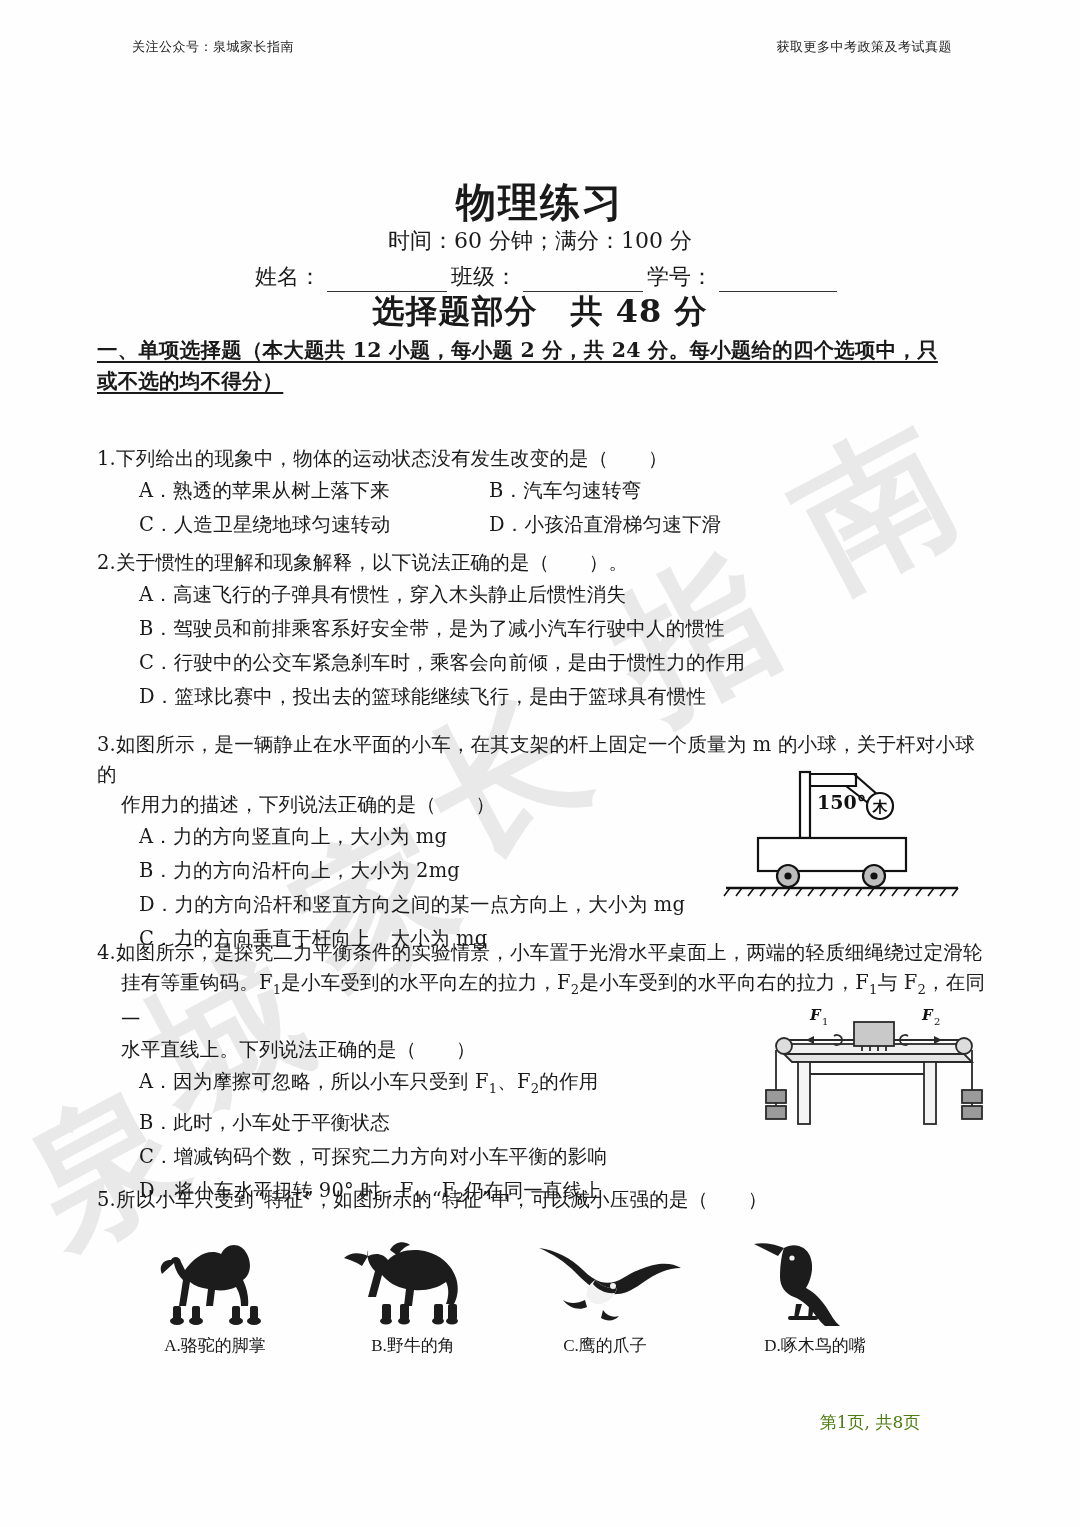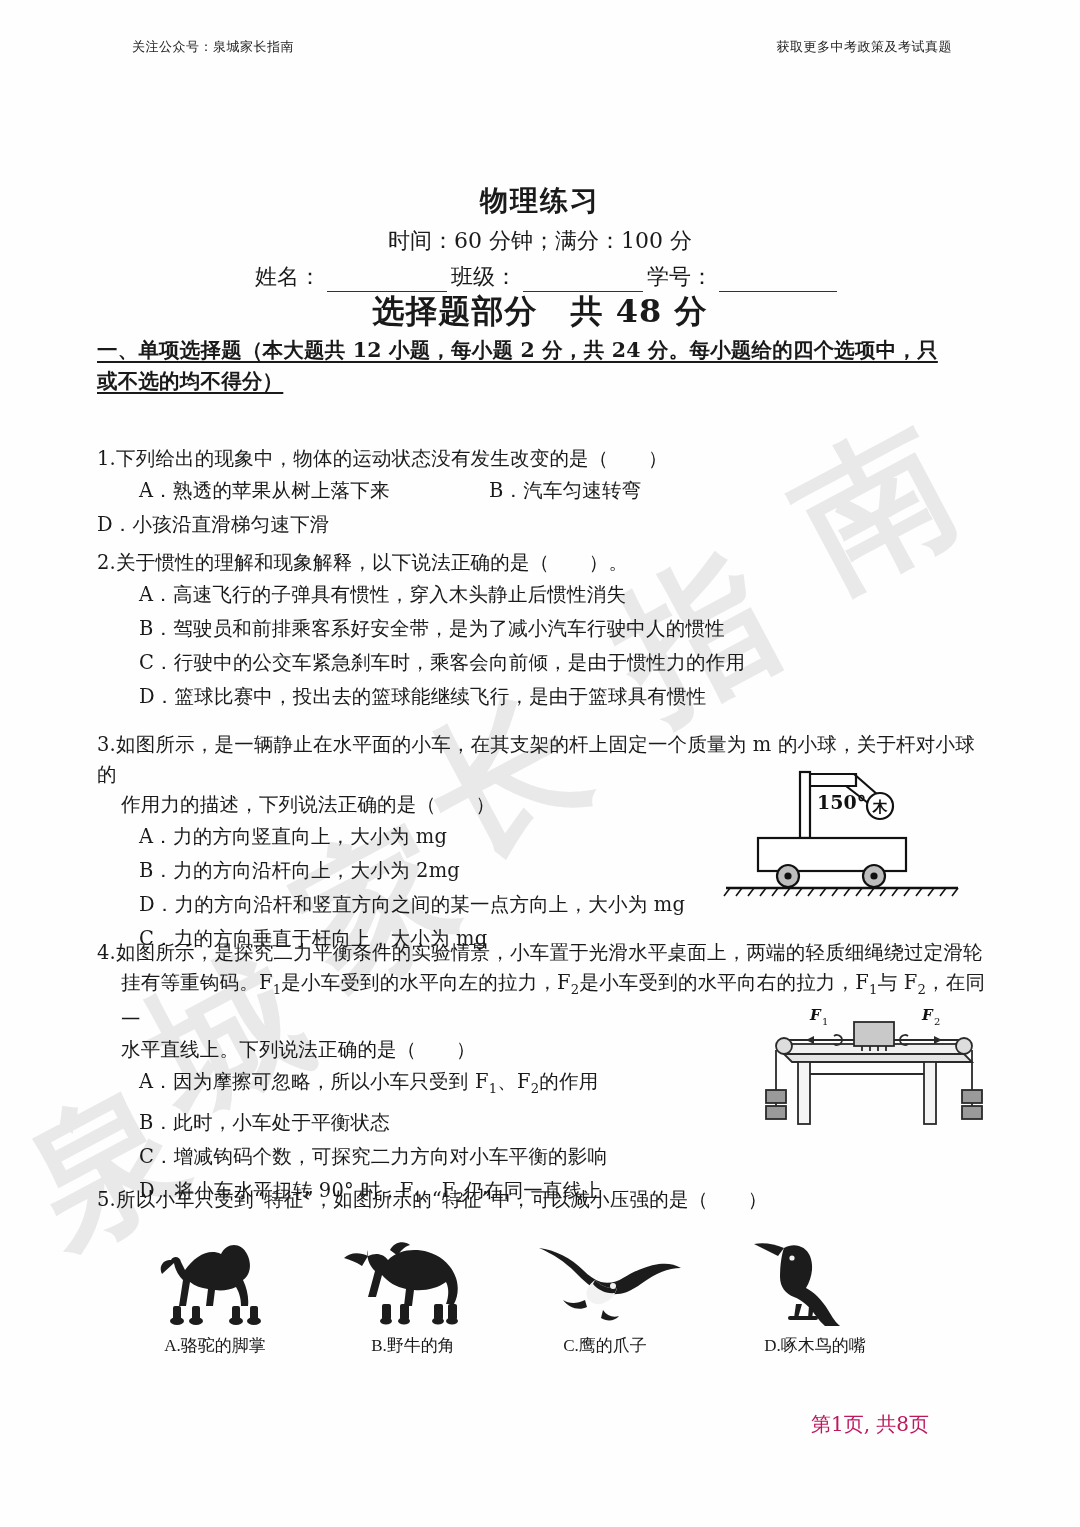--- a/index.html
+++ b/index.html
@@ -51,25 +51,24 @@
     letter-spacing: 0.5px;
   }
 
   
   .title {
     position: absolute;
     top: 175px;
     left: 0;
     width: 1080px;
     text-align: center;
-    font-size: 28px;
+    font-size: 40px;
     font-weight: 700;
     font-family: "DejaVu Serif", "Liberation Serif", serif;
     letter-spacing: 2px;
-    margin-top: 7px;
   }
   .subtitle {
     position: absolute;
     top: 226px;
     left: 0;
     width: 1080px;
     text-align: center;
     font-size: 22px;
     font-family: "DejaVu Serif", "Liberation Serif", serif;
   }
@@ -168,23 +167,23 @@
     white-space: nowrap;
   }
 
   
   .footer {
     position: absolute;
     top: 1411px;
     left: 760px;
     width: 220px;
     text-align: center;
-    font-size: 20px;
-    font-family: "DejaVu Serif", "Liberation Serif", serif;
-    color: #be185d;
+    font-size: 17px;
+    font-family: "DejaVu Serif", "Liberation Serif", serif;
+    color: #4d7c0f;
   }
 </style>
 </head>
 <body>
 
 <div class="page">
 
   <div class="watermark">
     <div class="wm-char" style="left:800px; top:430px; font-size:150px; transform:rotate(-28deg);">南</div>
     <div class="wm-char" style="left:620px; top:560px; font-size:150px; transform:rotate(-28deg);">指</div>
@@ -222,20 +221,21 @@
 
     <div class="q" style="top:444px; left:97px; width:700px;">
       <div class="q-stem">
         <span>1.</span><span>下列给出的现象中，物体的运动状态没有发生改变的是（　　）</span>
       </div>
       <div class="opt-row">
         <div class="opt opt-col2">A．熟透的苹果从树上落下来</div>
         <div class="opt" style="padding-left:0;">B．汽车匀速转弯</div>
       </div>
       <div class="opt-row">
+        <div class="opt opt-col2">C．人造卫星绕地球匀速转动</div>
         <div class="opt" style="padding-left:0;">D．小孩沿直滑梯匀速下滑</div>
       </div>
     </div>
 
     <div class="q" style="top:548px; left:97px; width:800px;">
       <div class="q-stem">
         <span>2.</span><span>关于惯性的理解和现象解释，以下说法正确的是（　　）。</span>
       </div>
       <div class="opt">A．高速飞行的子弹具有惯性，穿入木头静止后惯性消失</div>
       <div class="opt">B．驾驶员和前排乘客系好安全带，是为了减小汽车行驶中人的惯性</div>

